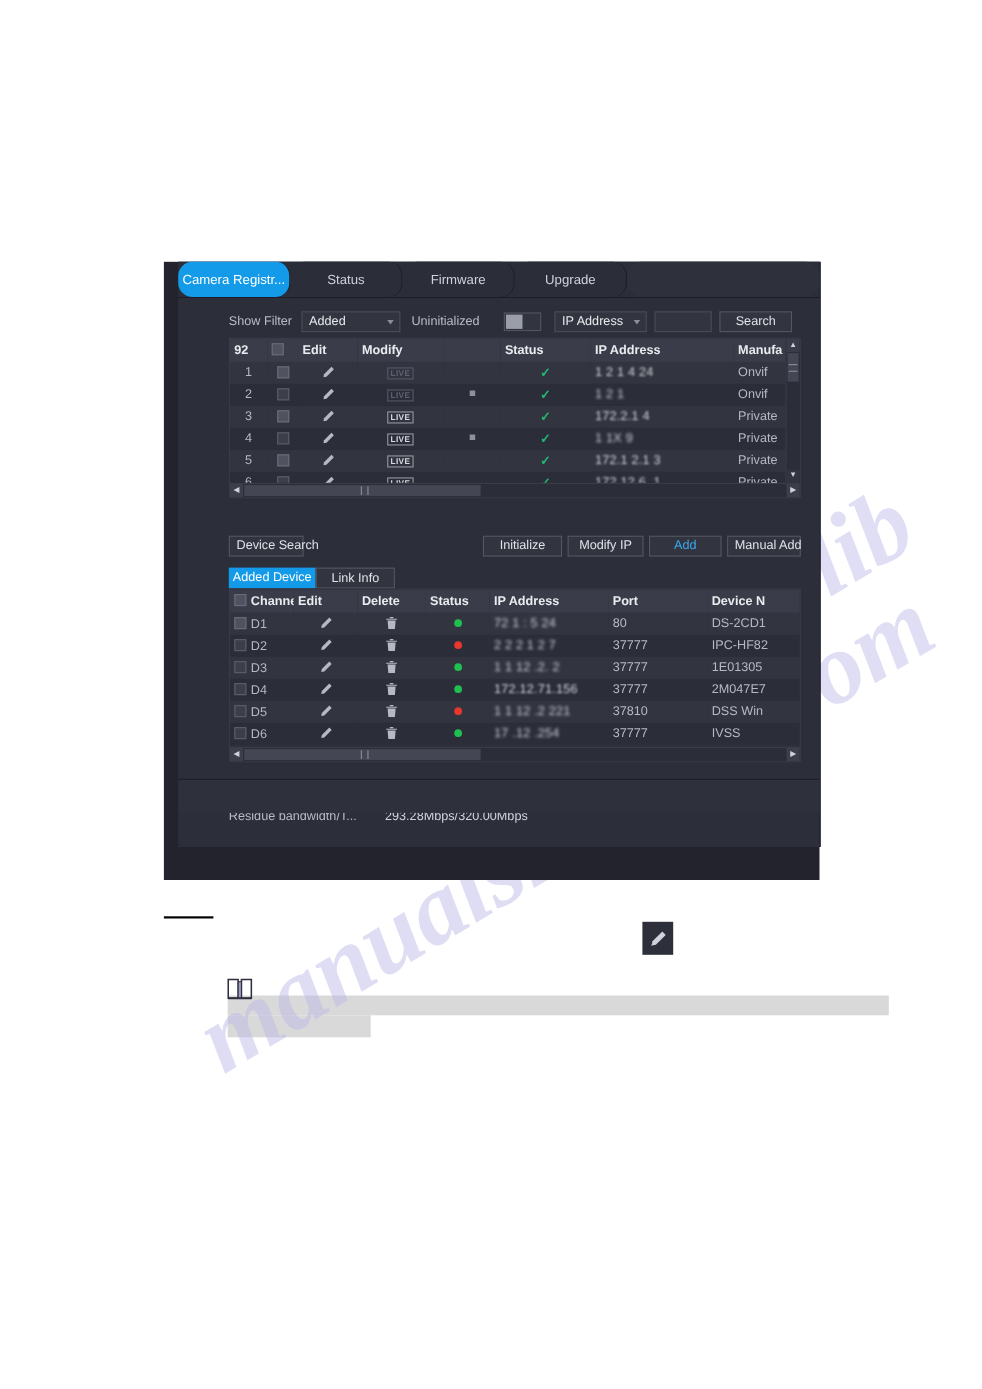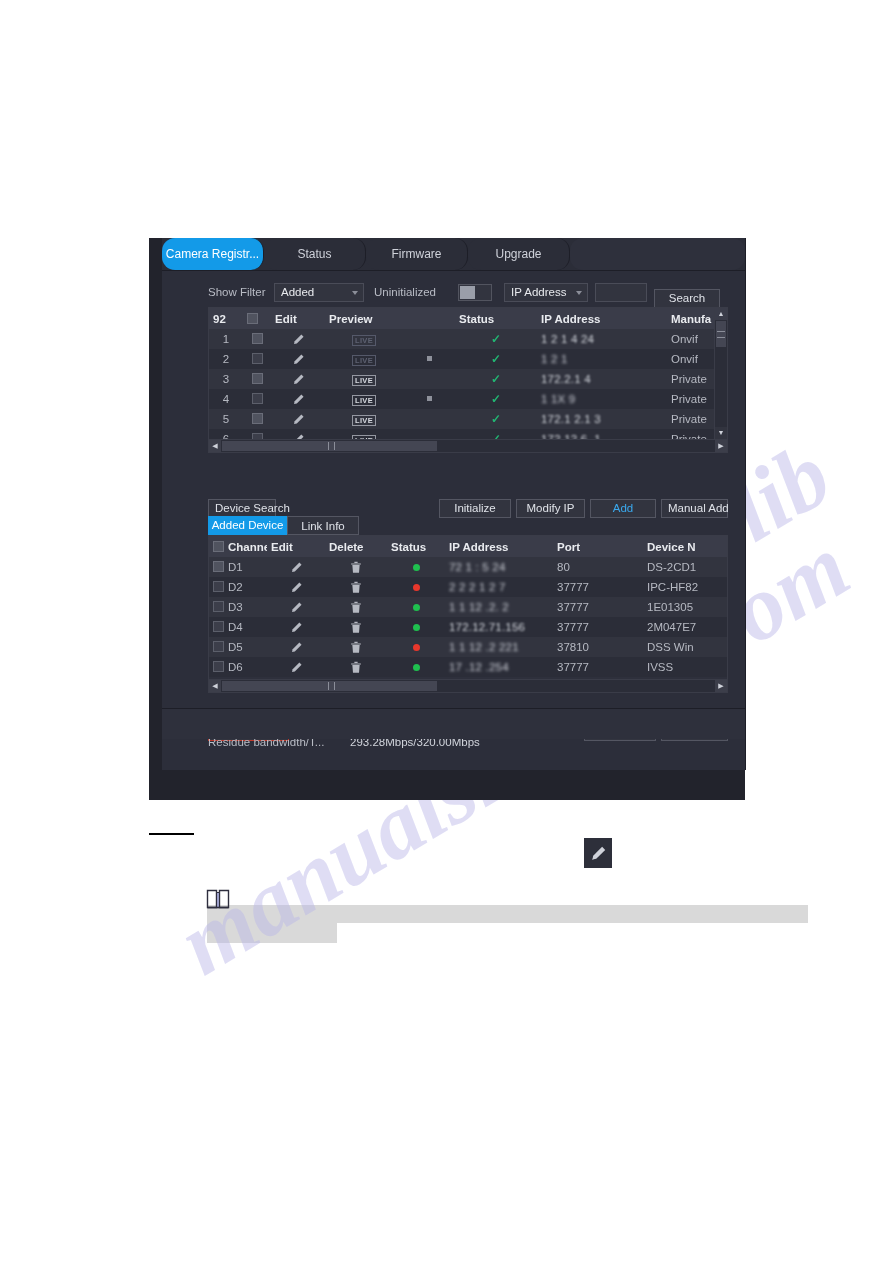--- a/index.html
+++ b/index.html
@@ -173,21 +173,20 @@
     height: 19px;
     background: #32343f;
     border: 1px solid #545662;
     color: #dfe2e8;
     font-size: 11.5px;
     line-height: 17px;
     text-align: center;
     box-sizing: border-box;
     white-space: nowrap;
     padding: 0 6px;
-    margin-top: 12px;
   }
   .btn.accent { color: #3aa9ee; }
   .btn.danger { border-color: #c0392b; color: #e05b4b; }
 
   
   .tablewrap {
     position: absolute;
     background: #2e303c;
     border: 1px solid #3a3c48;
     box-sizing: border-box;
@@ -428,21 +427,21 @@
                   <col style="width:52px">
                   <col style="width:82px">
                 <col style="width:130px">
                   <col style="width:49px">
               </colgroup>
               <thead>
                 <tr>
                   <th class="c-center">92</th>
                   <th class="c-center"><span class="cbx"></span></th>
                   <th class="c-center">Edit</th>
-                  <th class="c-center">Preview</th>
+                  <th class="c-center">Modify</th>
                   <th></th>
                   <th class="c-center">Status</th>
                   <th>IP Address</th>
                   <th>Manufa</th>
                 </tr>
               </thead>
               <tbody>
                 <tr class="r-odd">
                   <td class="c-center">1</td>
                   <td class="c-center"><span class="cbx"></span></td>

